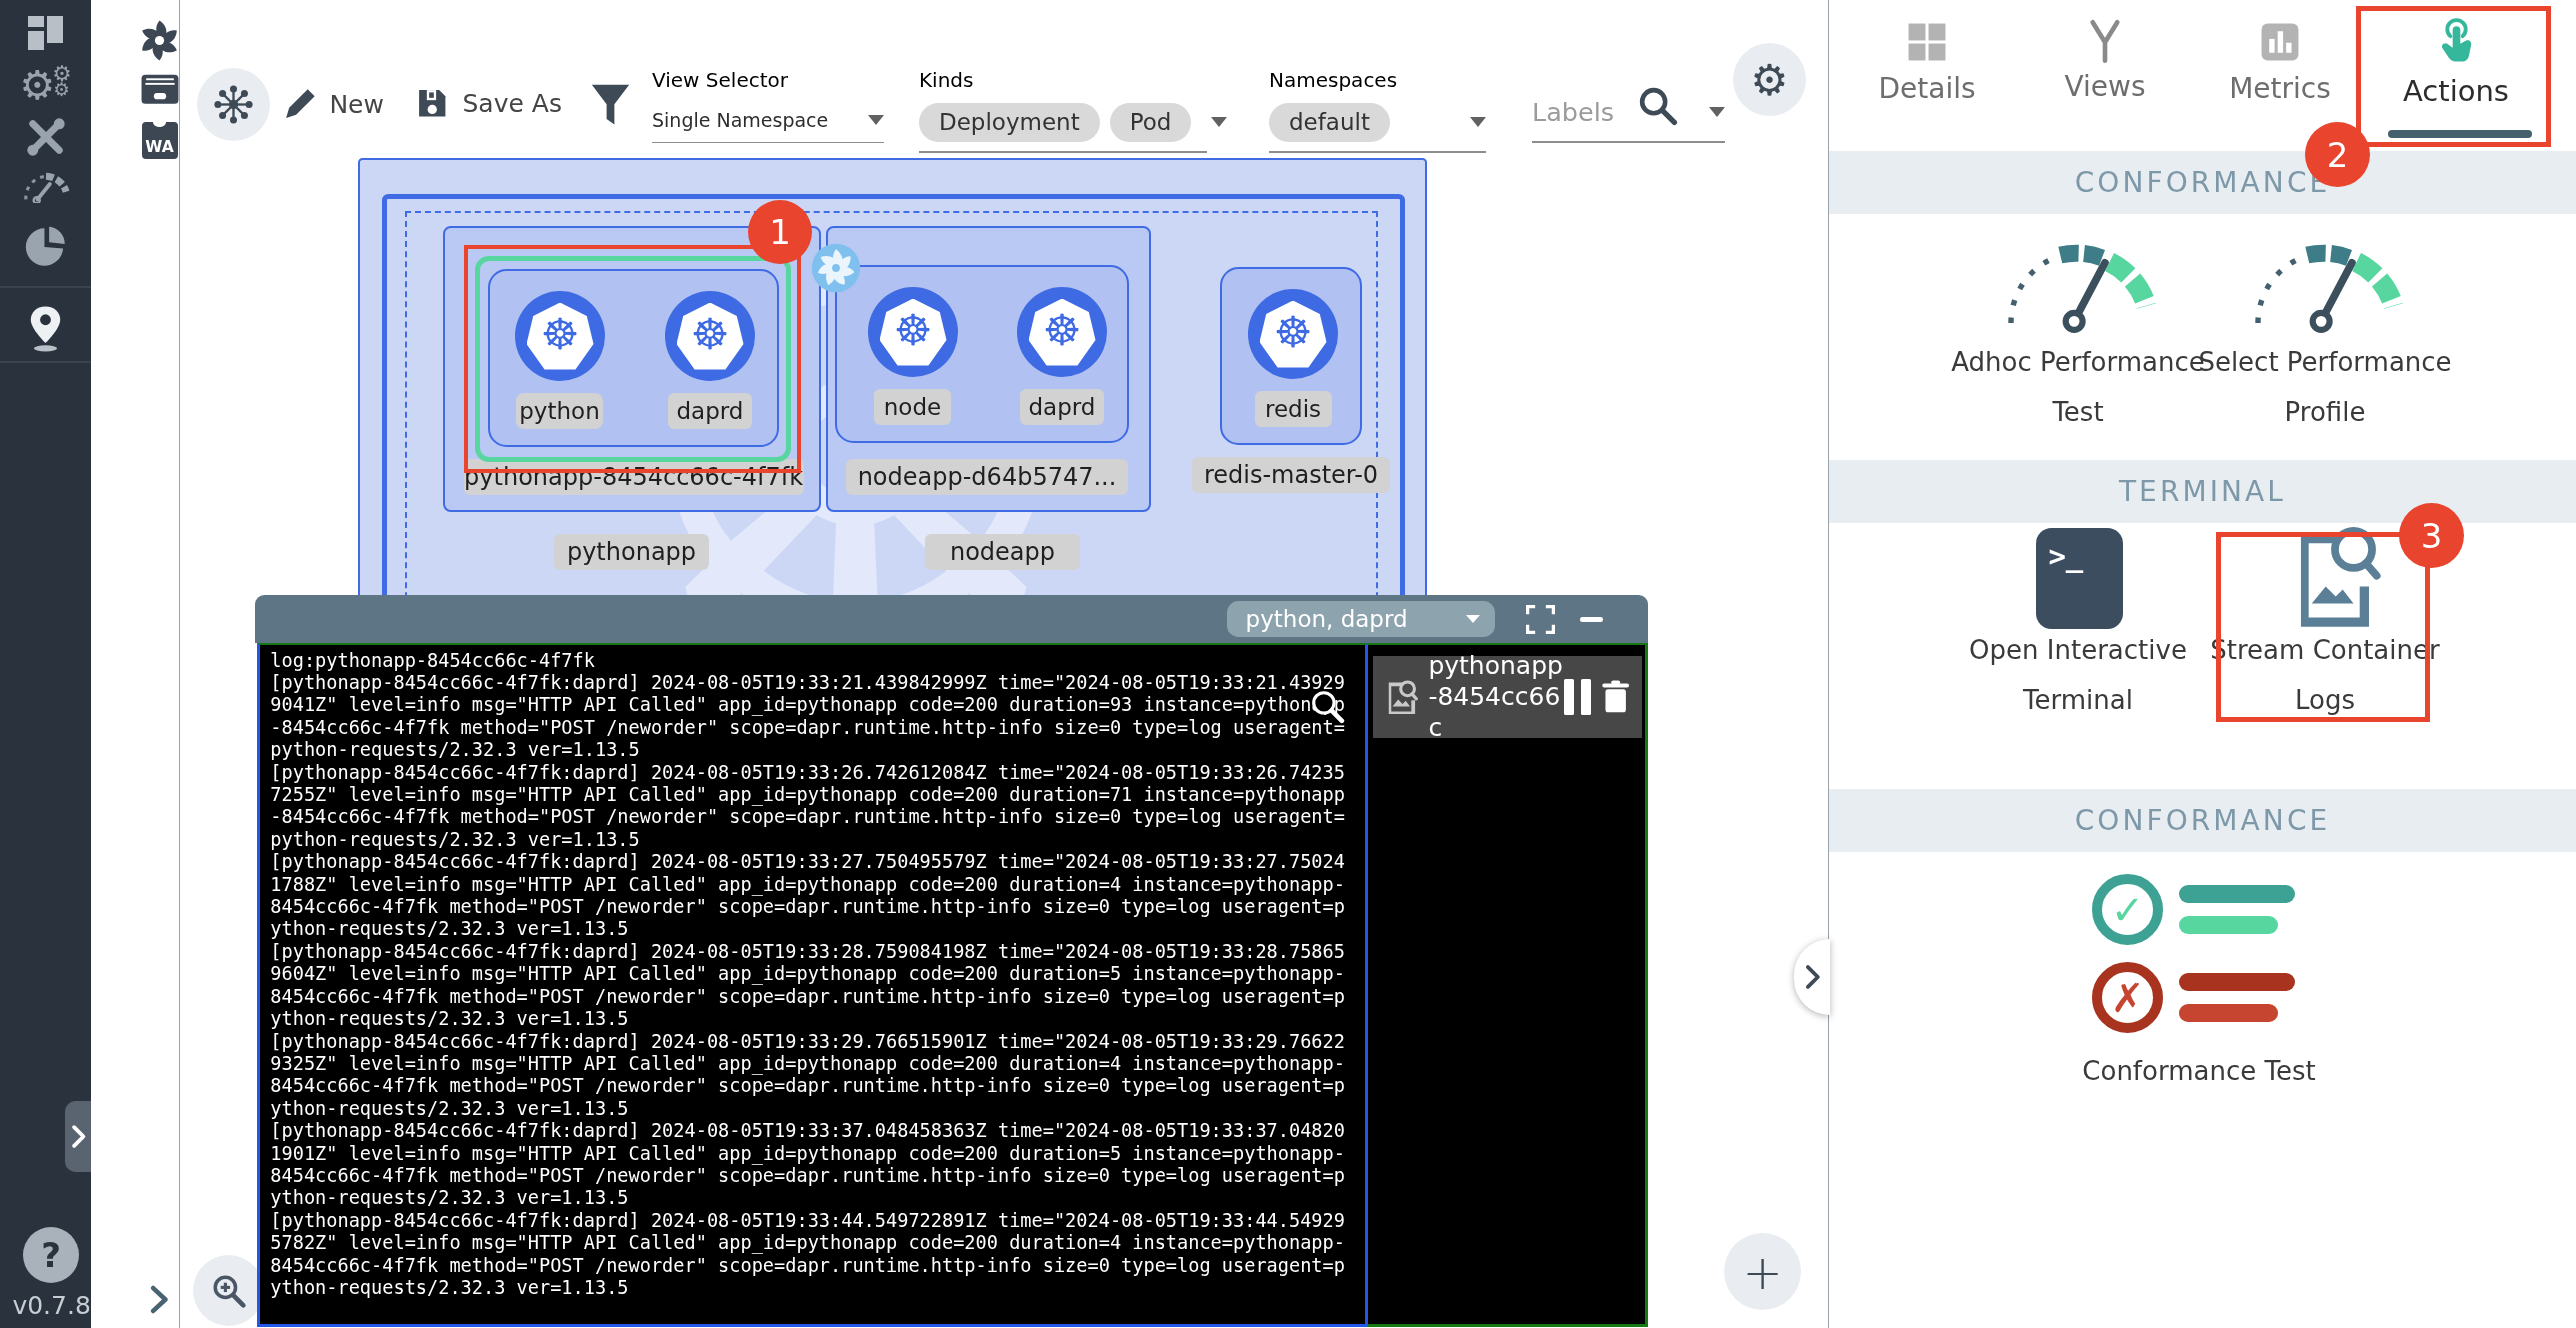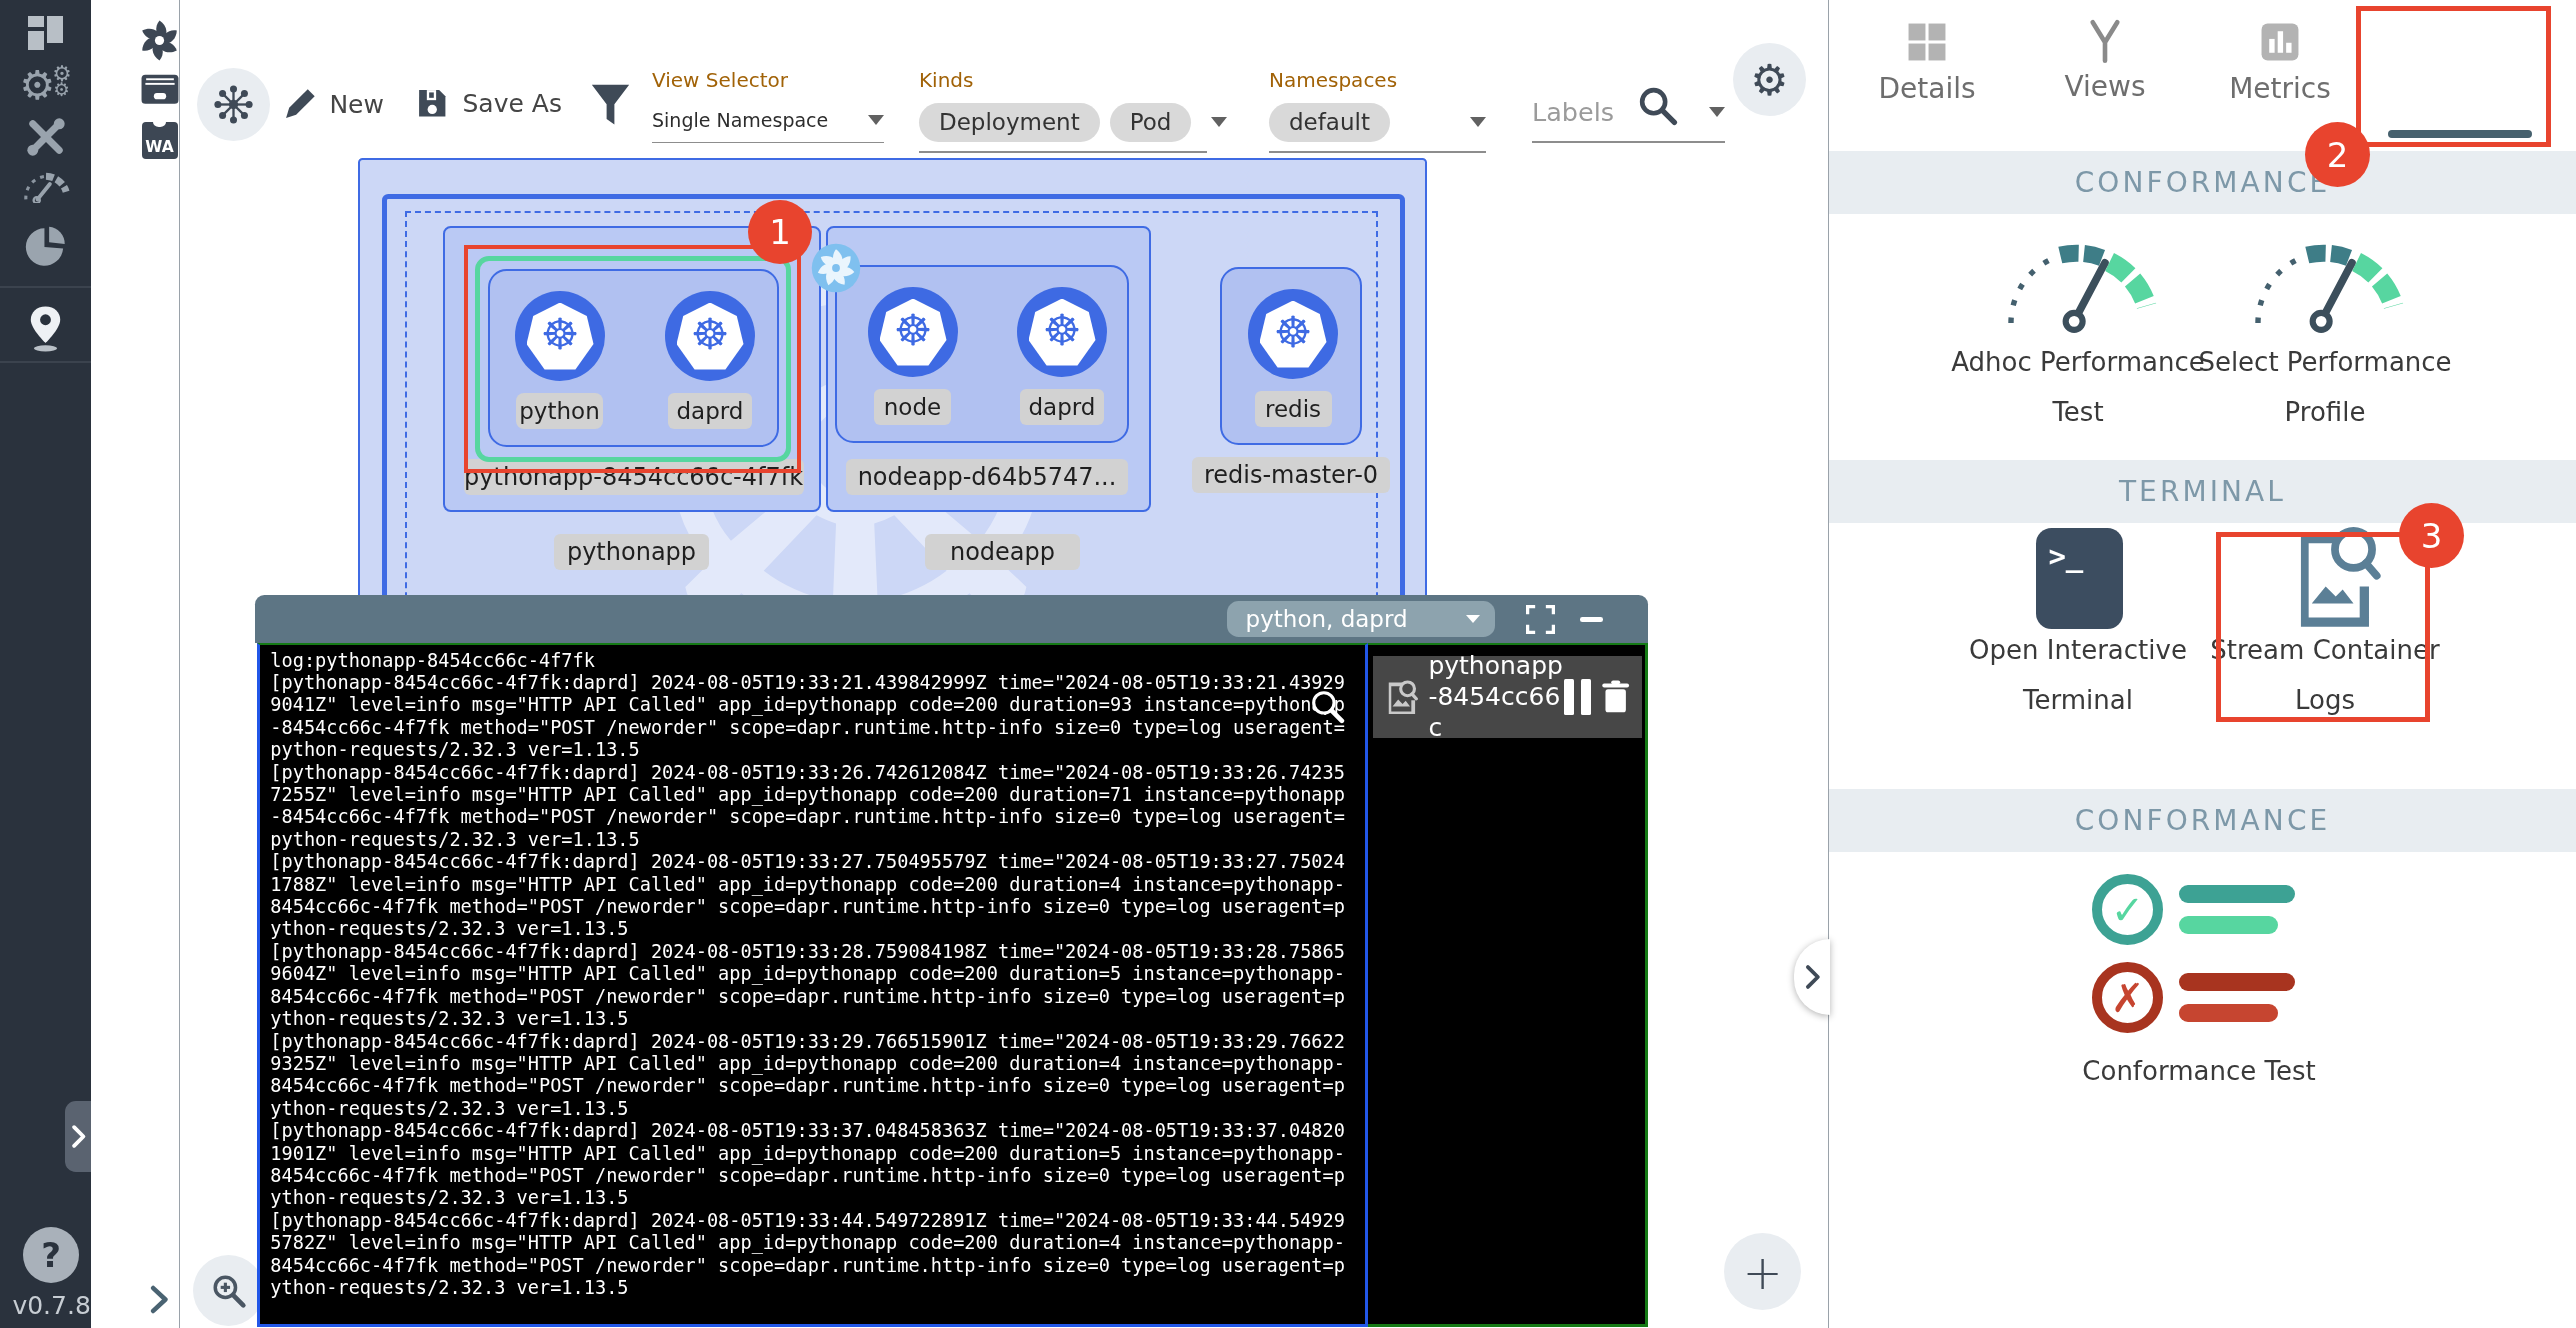--- a/index.html
+++ b/index.html
@@ -16,21 +16,21 @@
   .version { position:absolute; left:12.4px; top:1291px; color:#c7cdd3; font-size:25px; }
 
   
   .rail-white { left:91px; top:0; width:89px; height:1329px; background:#fff; border-right:1.5px solid #9aa2aa; z-index:30;padding-left:24px; }
   .wrail-icon { position:absolute; width:89px; display:flex; justify-content:center; color:#3d4754; }
   .wa-badge { width:36px; height:37px; background:#3d4754; border-radius:3.9px; position:relative; display:flex; align-items:flex-end; justify-content:center; color:#fff; font-weight:bold; font-size:15.5px; padding-bottom:3.1px; }
   .wa-notch { position:absolute; top:-5.4px; left:50%; margin-left:-6.2px; width:12.4px; height:10.8px; background:#fff; border-radius:50%; }
 
   
   .circle-btn { border-radius:50%; background:#e9edf1; display:flex; align-items:center; justify-content:center; color:#3f4a57; }
-  .tb-label { color:#a16207; font-size:20px; }
+  .tb-label { color:#000000; font-size:20px; }
   .tb-item-text { color:#454545; font-size:25px; }
   .sel-value { color:#2d2d2d; font-size:19px; }
   .underline { height:1.5px; background:#8d8d8d; }
   .chip { background:#d9d9d9; border-radius:20px; height:39px; display:flex; align-items:center; padding:0 20px; font-size:23px; color:#333; }
   .caret { width:0; height:0; border-left:8.5px solid transparent; border-right:8.5px solid transparent; border-top:10px solid #616161; }
   .labels-ph { color:#9b9b9b; font-size:25.5px; }
 
   
   .cluster { left:358px; top:158px; width:1069px; height:639px; background:#ccd7f6; border:2.3px solid #3f6be4; border-radius:4.6px; z-index:1; overflow:hidden; }
   .cluster-inner { left:21.7px; top:34px; width:1023px; height:604px; border:5.4px solid #3f6be4; border-radius:6.2px; }
@@ -428,20 +428,27 @@
     </div>
     <div class="rtab" style="left:370px;">
       <svg style="margin-top:21.7px;" width="40" height="40" viewBox="0 0 52 52">
         <rect x="2" y="2" width="48" height="48" rx="8" fill="#b3b3b3"></rect>
         <rect x="12" y="22" width="7" height="18" fill="#fff"></rect>
           <rect x="23" y="12" width="7" height="28" fill="#fff"></rect>
           <rect x="34" y="27" width="7" height="13" fill="#fff"></rect>
       </svg>
       <div class="rtab-label">Metrics</div>
     </div>
+    <div class="rtab" style="left:546px;">
+      <svg style="margin-top:15.5px;" width="43" height="48" viewBox="0 0 56 62">
+        <path d="M20 26 a12 12 0 1 1 16 0" stroke="#35b79b" stroke-width="5" fill="none" stroke-linecap="round"></path>
+        <path d="M23 18 a5 5 0 0 1 10 0 v18 l7 -4 c4 -2 8 1 7 6 l-3 14 c-1 4 -4 7 -9 7 h-8 c-4 0 -7 -2 -9 -5 l-8 -12 c-3 -4 2 -9 6 -6 l7 5 z" fill="#35b79b"></path>
+      </svg>
+      <div class="rtab-label active">Actions</div>
+    </div>
     <div class="rtab-underline"></div>
     <div class="ann-rect" style="left:527px;top:6.2px;width:195px;height:141px;"></div>
     <div class="badge abs" style="left:476px;top:122px;width:65px;height:65px;">2</div>
 
     <div class="section-bar" style="top:151px;">
       <span class="section-title">CONFORMANCE</span>
     </div>
     <div class="abs" style="left:168px;top:232px;">
       <svg width="162" height="104" viewBox="0 0 210 135">
         <path d="M18 118 A 92 92 0 0 1 78 32" stroke="#44606e" stroke-width="7" fill="none" stroke-dasharray="7 16"></path>

